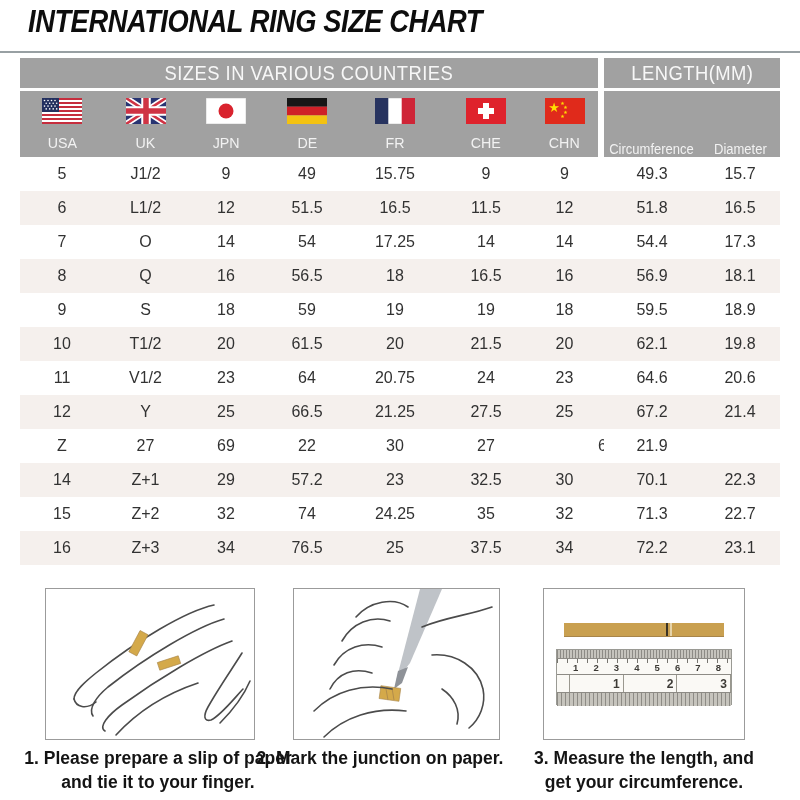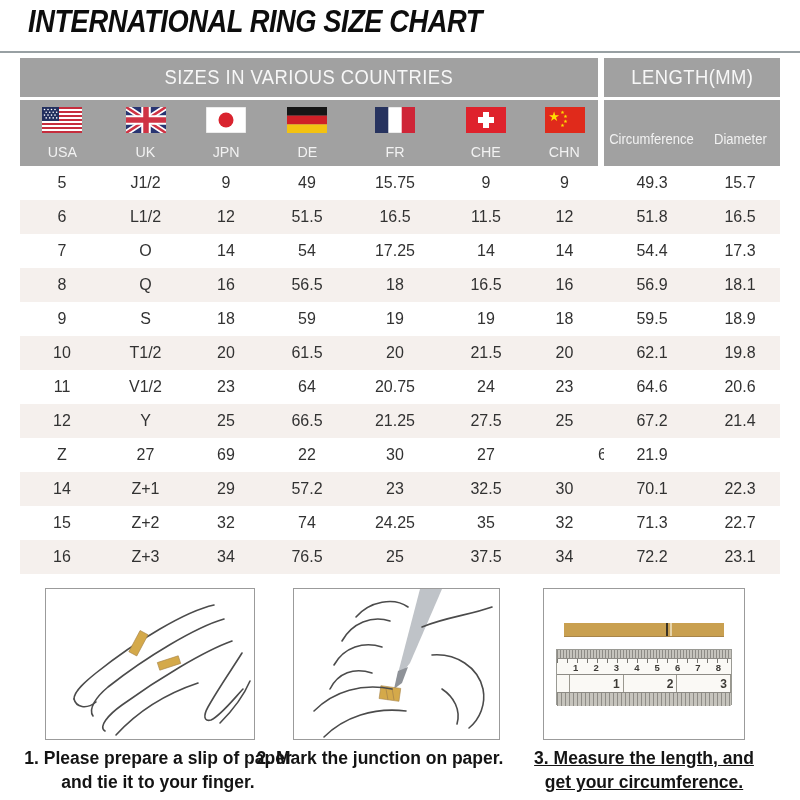--- a/index.html
+++ b/index.html
@@ -10,50 +10,50 @@
   
   .title{
     position:absolute;left:28px;top:4px;font-size:31px;font-weight:bold;font-style:italic;
     color:#0d0d0d;letter-spacing:-0.5px;white-space:nowrap;
     transform:scaleX(0.88);transform-origin:left center;
   }
   .title-rule{position:absolute;left:0;top:51px;width:800px;height:2px;background:#98a0a3;}
   
   .table{position:absolute;left:20px;top:58px;width:760px;}
   .grid10{display:grid;grid-template-columns:84px 83px 78px 84px 92px 90px 67px 6px 96px 80px;}
-  .header-top{display:grid;grid-template-columns:578px 6px 176px;height:39px;}
+  .header-top{display:grid;grid-template-columns:578px 6px 176px;height:30px;}
   .header-top .hgroup{
     background:#a1a1a1;color:#f7f7f7;display:flex;align-items:center;justify-content:center;
     font-size:20px;letter-spacing:0.5px;
   }
   .header-top .hgroup span{transform:scaleX(0.92);white-space:nowrap;}
   .header-gap-row{height:3px;background:#ffffff;}
   .header-flags{height:66px;}
   .hcell{background:#a1a1a1;}
   .hcell.spacer{background:#ffffff;}
   .fcell{display:flex;flex-direction:column;align-items:center;justify-content:space-between;
     padding:7px 0 6px 0;box-sizing:border-box;}
   .flabel{color:#f2f2f2;font-size:15px;transform:scaleX(0.95);}
-  .lencell{display:flex;align-items:flex-end;justify-content:center;padding-bottom:19px;box-sizing:border-box;}
+  .lencell{display:flex;align-items:flex-end;justify-content:center;padding-bottom:0;box-sizing:border-box;}
   .lenlabel{color:#f2f2f2;font-size:14px;transform:scaleX(0.93);white-space:nowrap;}
   .flag{width:40px;height:26px;display:block;}
   
   .trow{height:34px;background:#ffffff;}
   .trow.alt{background:#f5f0ed;}
   .tcell{font-size:16px;color:#323232;text-align:center;line-height:34px;overflow:hidden;}
   
   .stepbox{position:absolute;top:588px;height:152px;border:1px solid #9b9b9b;background:#fff;box-sizing:border-box;}
   #box1{left:45px;width:210px;}
   #box2{left:293px;width:207px;}
   #box3{left:543px;width:202px;}
   .caption{position:absolute;top:747px;width:300px;text-align:center;
     font-size:17.5px;font-weight:bold;color:#141414;line-height:1.35;}
   #cap1{left:0px;padding-left:8px;}
   #cap2{left:230px;}
-  #cap3{left:494px;text-decoration:underline;}
+  #cap3{left:494px;}
   .caption span{display:block;}
   
   .strip{position:absolute;left:20px;top:34px;width:160px;height:13px;background:#c9a050;border-bottom:1px solid #a8854a;}
   .strip .mark{position:absolute;left:102px;top:0;width:2px;height:13px;background:#3a3324;}
   .strip .cut{position:absolute;left:106px;top:0;width:2px;height:13px;background:#e6d3a8;}
   .ruler{position:absolute;left:12px;top:60px;width:176px;height:56px;background:#faf9f5;border:1px solid #9a9a94;box-sizing:border-box;}
   .hatch-top{height:8px;background:repeating-linear-gradient(90deg,#8d8b85 0px,#8d8b85 1px,#c6c4bd 1px,#c6c4bd 3px);border-bottom:1px solid #8d8b85;}
   .cm-band{height:15px;position:relative;border-bottom:1px solid #8d8b85;}
   .cm-ticks{position:absolute;left:0;top:0;width:100%;height:4px;background:repeating-linear-gradient(90deg,#77756f 0px,#77756f 1px,transparent 1px,transparent 10px);}
   .cm-nums{position:absolute;left:0;top:3px;width:100%;display:flex;justify-content:space-between;padding:0 10px 0 16px;box-sizing:border-box;}

